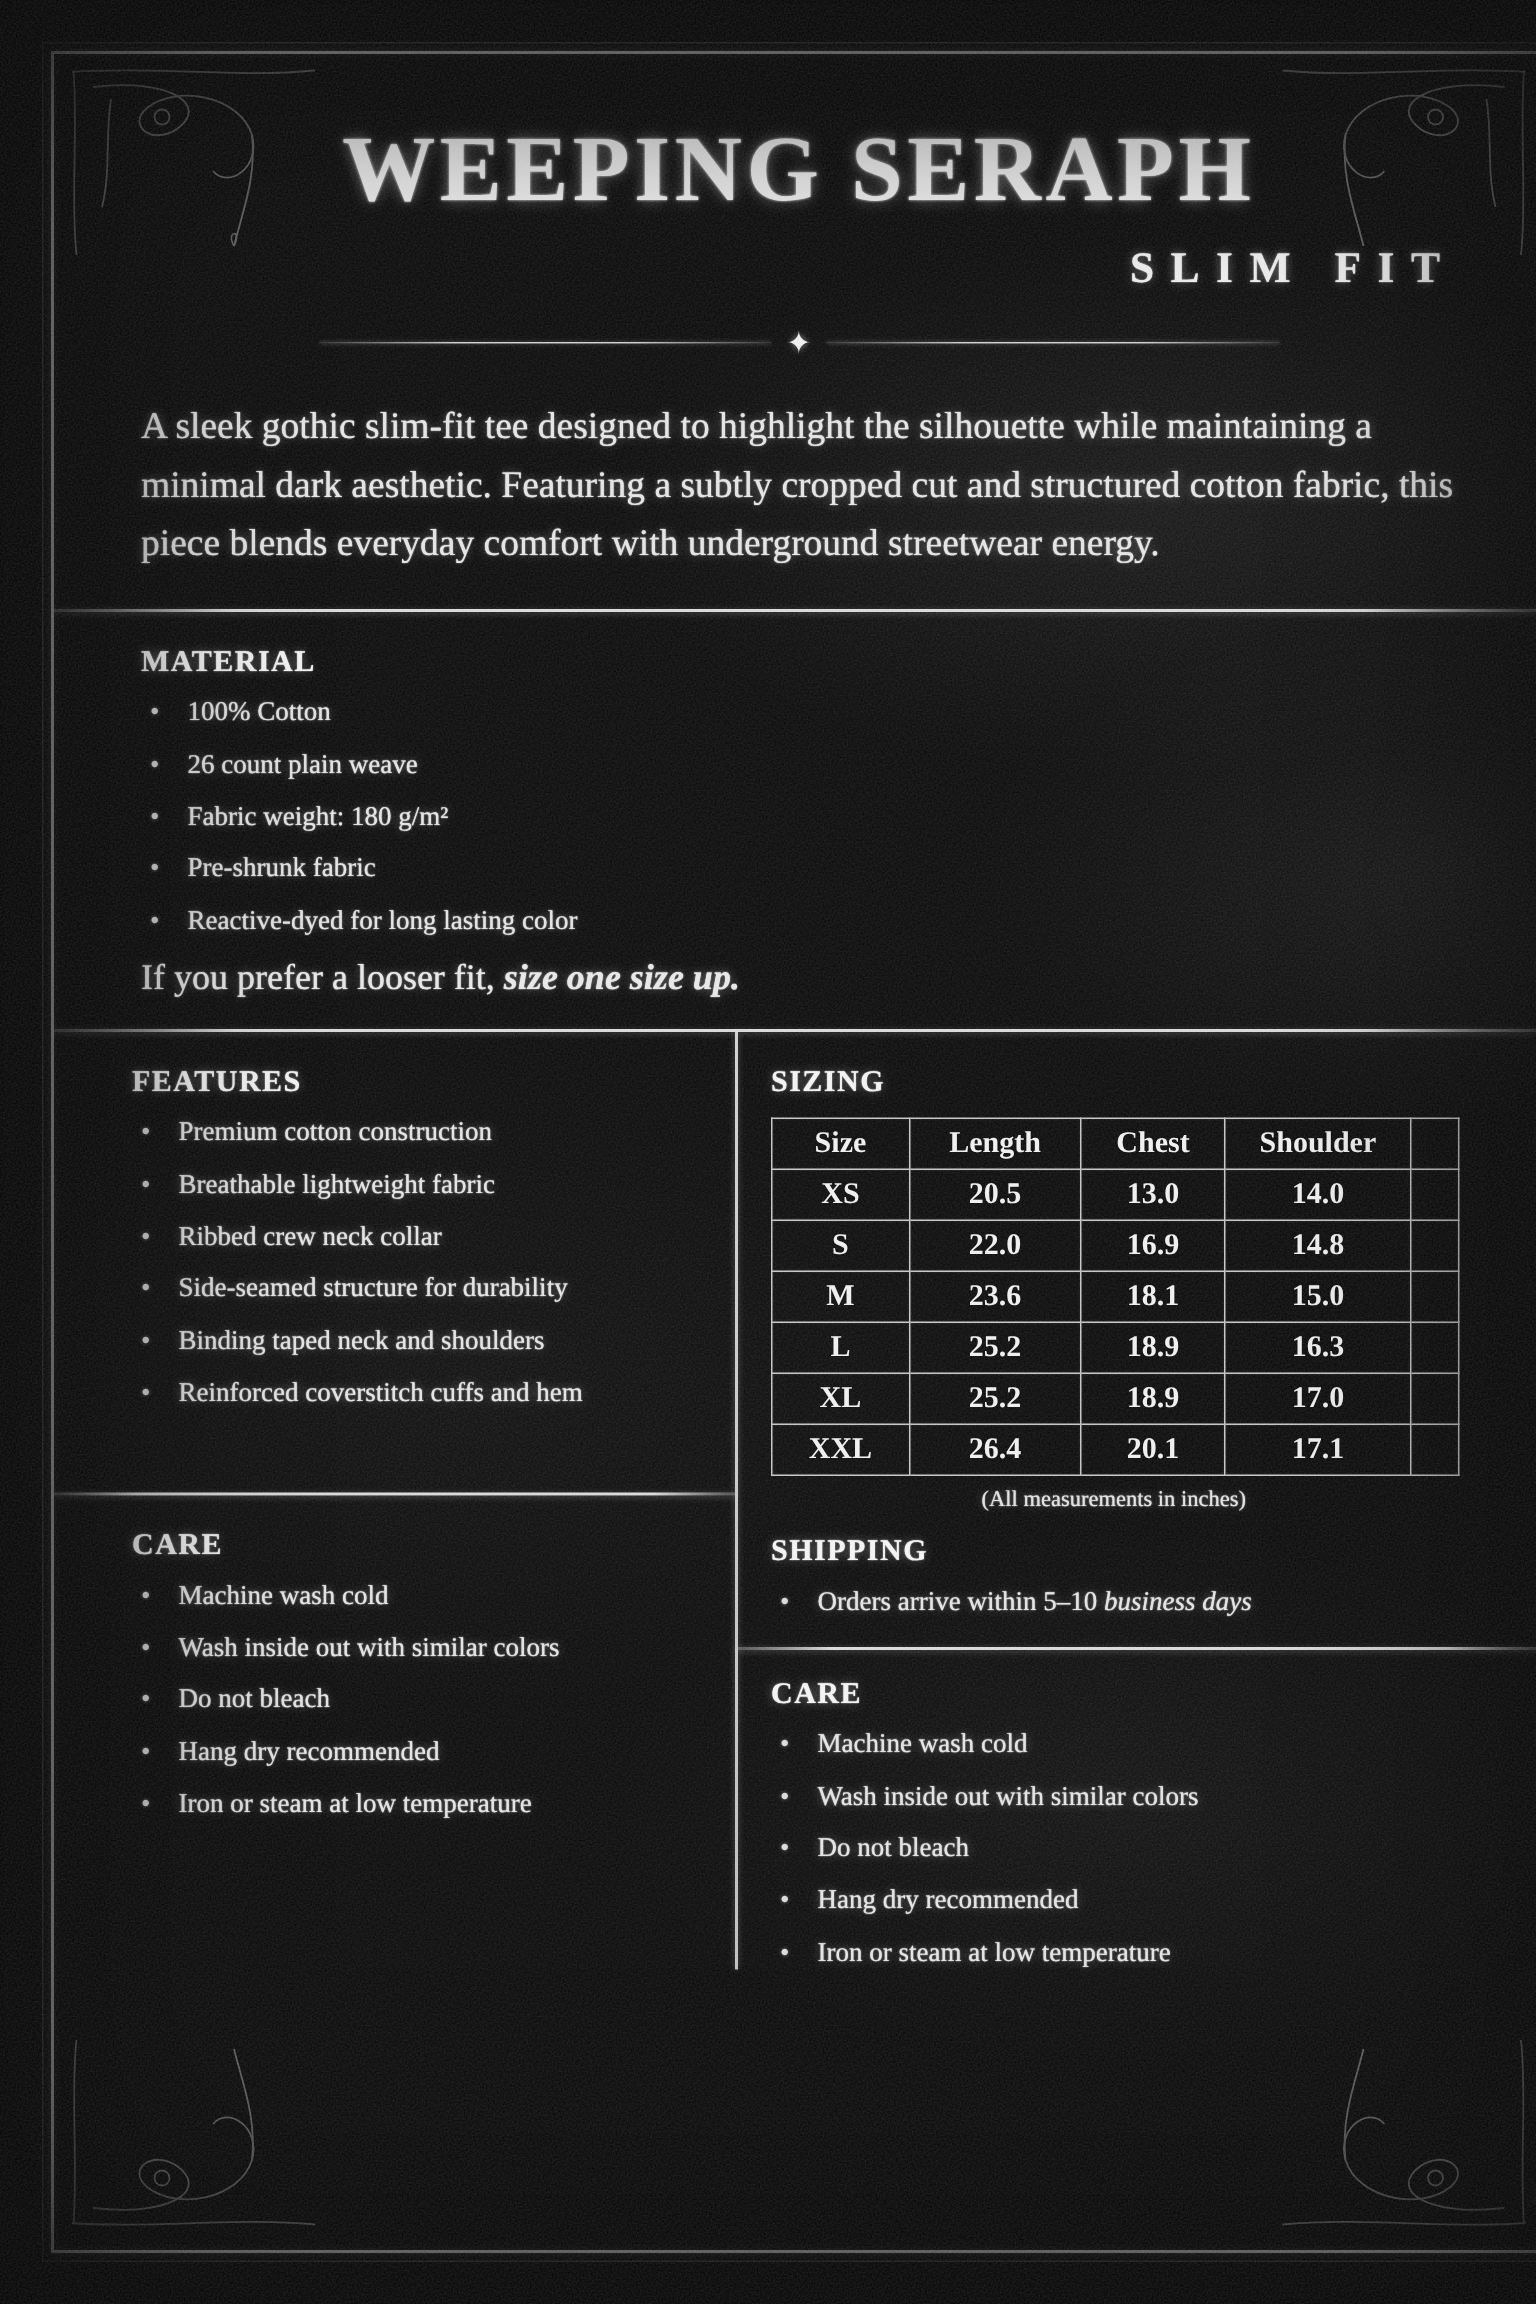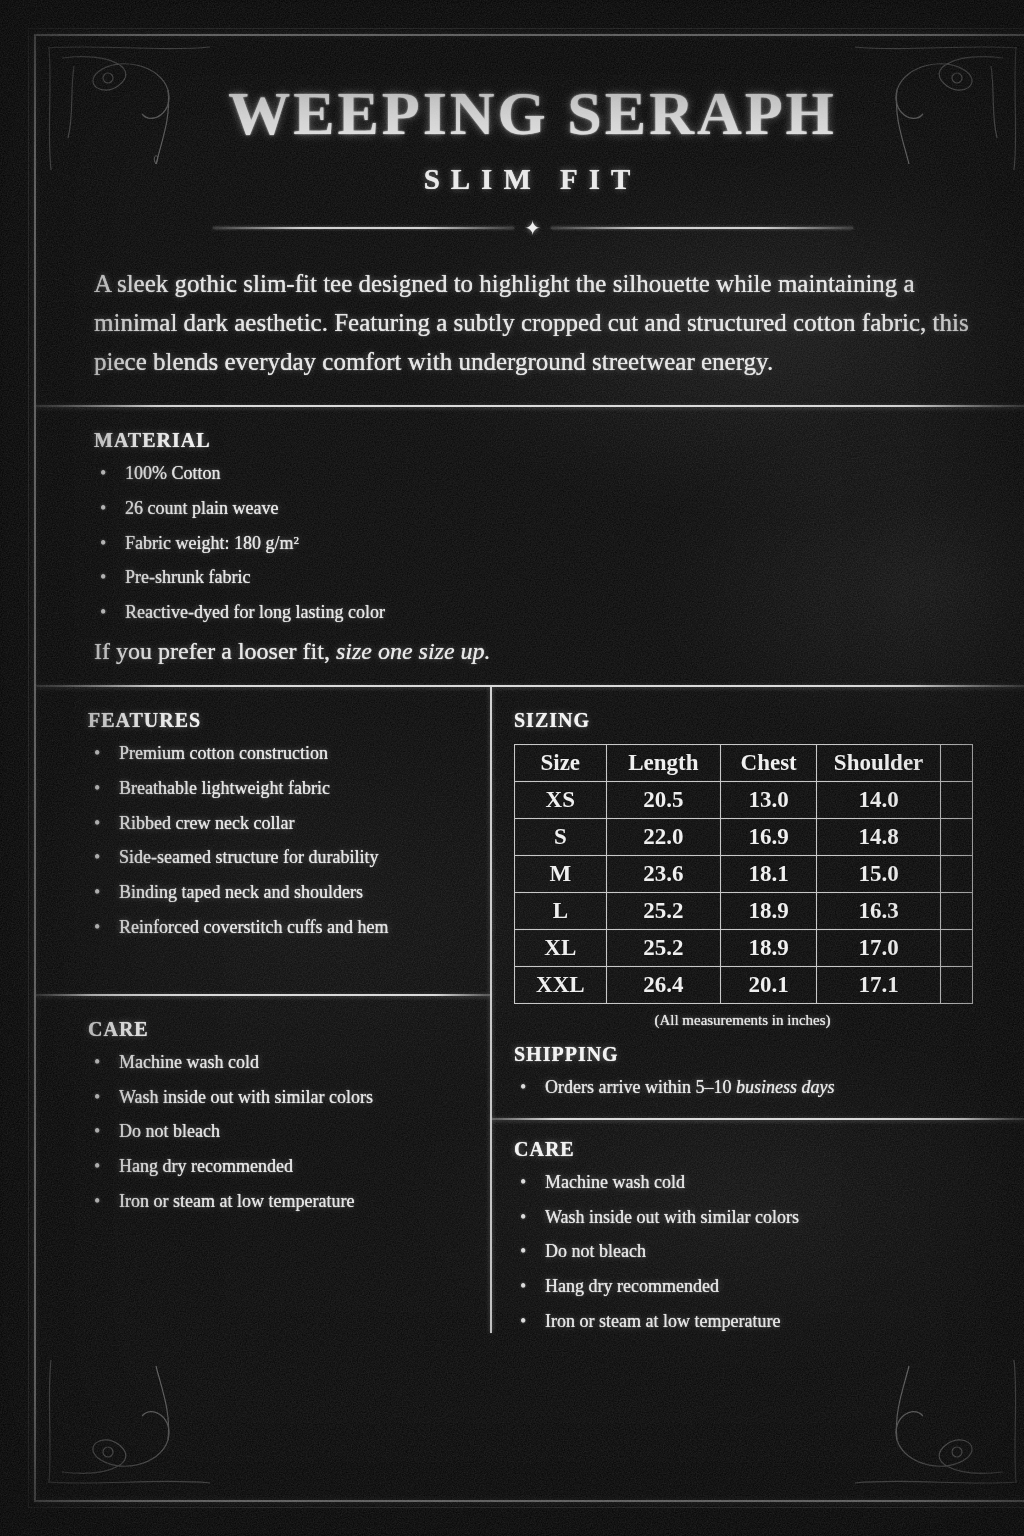--- a/index.html
+++ b/index.html
@@ -25,44 +25,44 @@
     border:2px solid rgba(215,215,215,.85);
     outline:1px solid rgba(150,150,150,.35);outline-offset:5px;
     box-shadow:0 0 6px rgba(255,255,255,.18), inset 0 0 6px rgba(255,255,255,.12);
     padding:42px 58px 0;box-sizing:border-box;
   }
   .glow{text-shadow:0 0 1px #fff,0 0 7px rgba(255,255,255,.40),1px 1px 2px rgba(0,0,0,.9);}
   h1.title{
     margin:0;text-align:center;font-size:62px;font-weight:700;letter-spacing:3px;color:#f4f4f4;
     text-shadow:0 0 2px #fff,0 0 10px rgba(255,255,255,.45),2px 2px 3px rgba(0,0,0,.95);
   }
-  .subtitle{margin-top:14px;text-align:center;font-size:29px;font-weight:700;letter-spacing:11px;color:#efefef;}
+  .subtitle{margin-top:14px;text-align:right;font-size:29px;font-weight:700;letter-spacing:11px;color:#efefef;}
   .ornament{display:flex;align-items:center;justify-content:center;margin:20px auto 0;width:640px;}
   .ornament .line{flex:1;height:1.5px;background:linear-gradient(90deg,rgba(255,255,255,.15),#cfcfcf 30%,#cfcfcf 70%,rgba(255,255,255,.15));box-shadow:0 0 3px rgba(255,255,255,.35);}
   .ornament .diamond{padding:0 10px;font-size:20px;color:#eee;text-shadow:0 0 5px rgba(255,255,255,.5);}
   .description{margin:24px 0 17px;font-size:25px;line-height:1.56;color:#e3e3e3;}
   hr.rule{border:none;height:2px;margin:24px -58px 0;background:linear-gradient(90deg,rgba(255,255,255,.25),#d8d8d8 12%,#d8d8d8 88%,rgba(255,255,255,.25));box-shadow:0 1px 4px rgba(255,255,255,.28);}
   h2.heading{margin:22px 0 0;font-size:20px;font-weight:700;letter-spacing:1px;color:#f2f2f2;}
   ul.bullets{list-style:none;margin:12px 0 0;padding:0;}
   ul.bullets li{position:relative;padding-left:31px;font-size:18px;line-height:1.1;margin-bottom:15px;color:#e2e2e2;}
   ul.bullets li::before{content:"•";position:absolute;left:6px;top:0;color:#d9d9d9;text-shadow:0 0 3px rgba(255,255,255,.4);}
   .fit-note{margin:4px 0 0;font-size:24px;}
-  .fit-note em{font-weight:400;text-align:center;}
+  .fit-note em{font-weight:700;text-align:center;}
   .columns{position:relative;margin:0 -58px;display:grid;grid-template-columns:454px 1fr;}
   .col-divider{position:absolute;left:454px;top:0;bottom:14px;width:2px;background:linear-gradient(180deg,#cfcfcf,#bdbdbd);box-shadow:0 0 4px rgba(255,255,255,.3);}
   .col{padding-top:16px;box-sizing:border-box;}
   .col.left{padding-left:52px;padding-right:22px;}
   .col.right{padding-left:24px;padding-right:56px;}
   hr.rule.colrule{margin:0;}
   .col.left hr.colrule{margin:56px -22px 0 -52px;}
   .col.right hr.colrule{margin:20px -56px 0 -24px;}
   table.sizing{border-collapse:collapse;margin-top:12px;width:100%;}
   table.sizing th,table.sizing td{
     border:1.6px solid #c4c4c4;box-shadow:inset 0 0 2px rgba(255,255,255,.12);
-    font-size:23px;font-weight:700;text-align:center;padding:5px 4px;color:#eee;
+    font-size:20px;font-weight:700;text-align:center;padding:5px 4px;color:#eee;
   }
   table.sizing col.c-size{width:20%;}table.sizing col.c-len{width:25%;}
   table.sizing col.c-chest{width:21%;}table.sizing col.c-sh{width:27%;}table.sizing col.c-x{width:7%;}
   .measure-note{margin:8px 2px 0 0;text-align:center;font-size:15px;color:#e0e0e0;}
   .shipping-item em{font-style:italic;}
   .care-right-gap{margin-top:18px;}
 </style>
 </head>
 <body>
 

